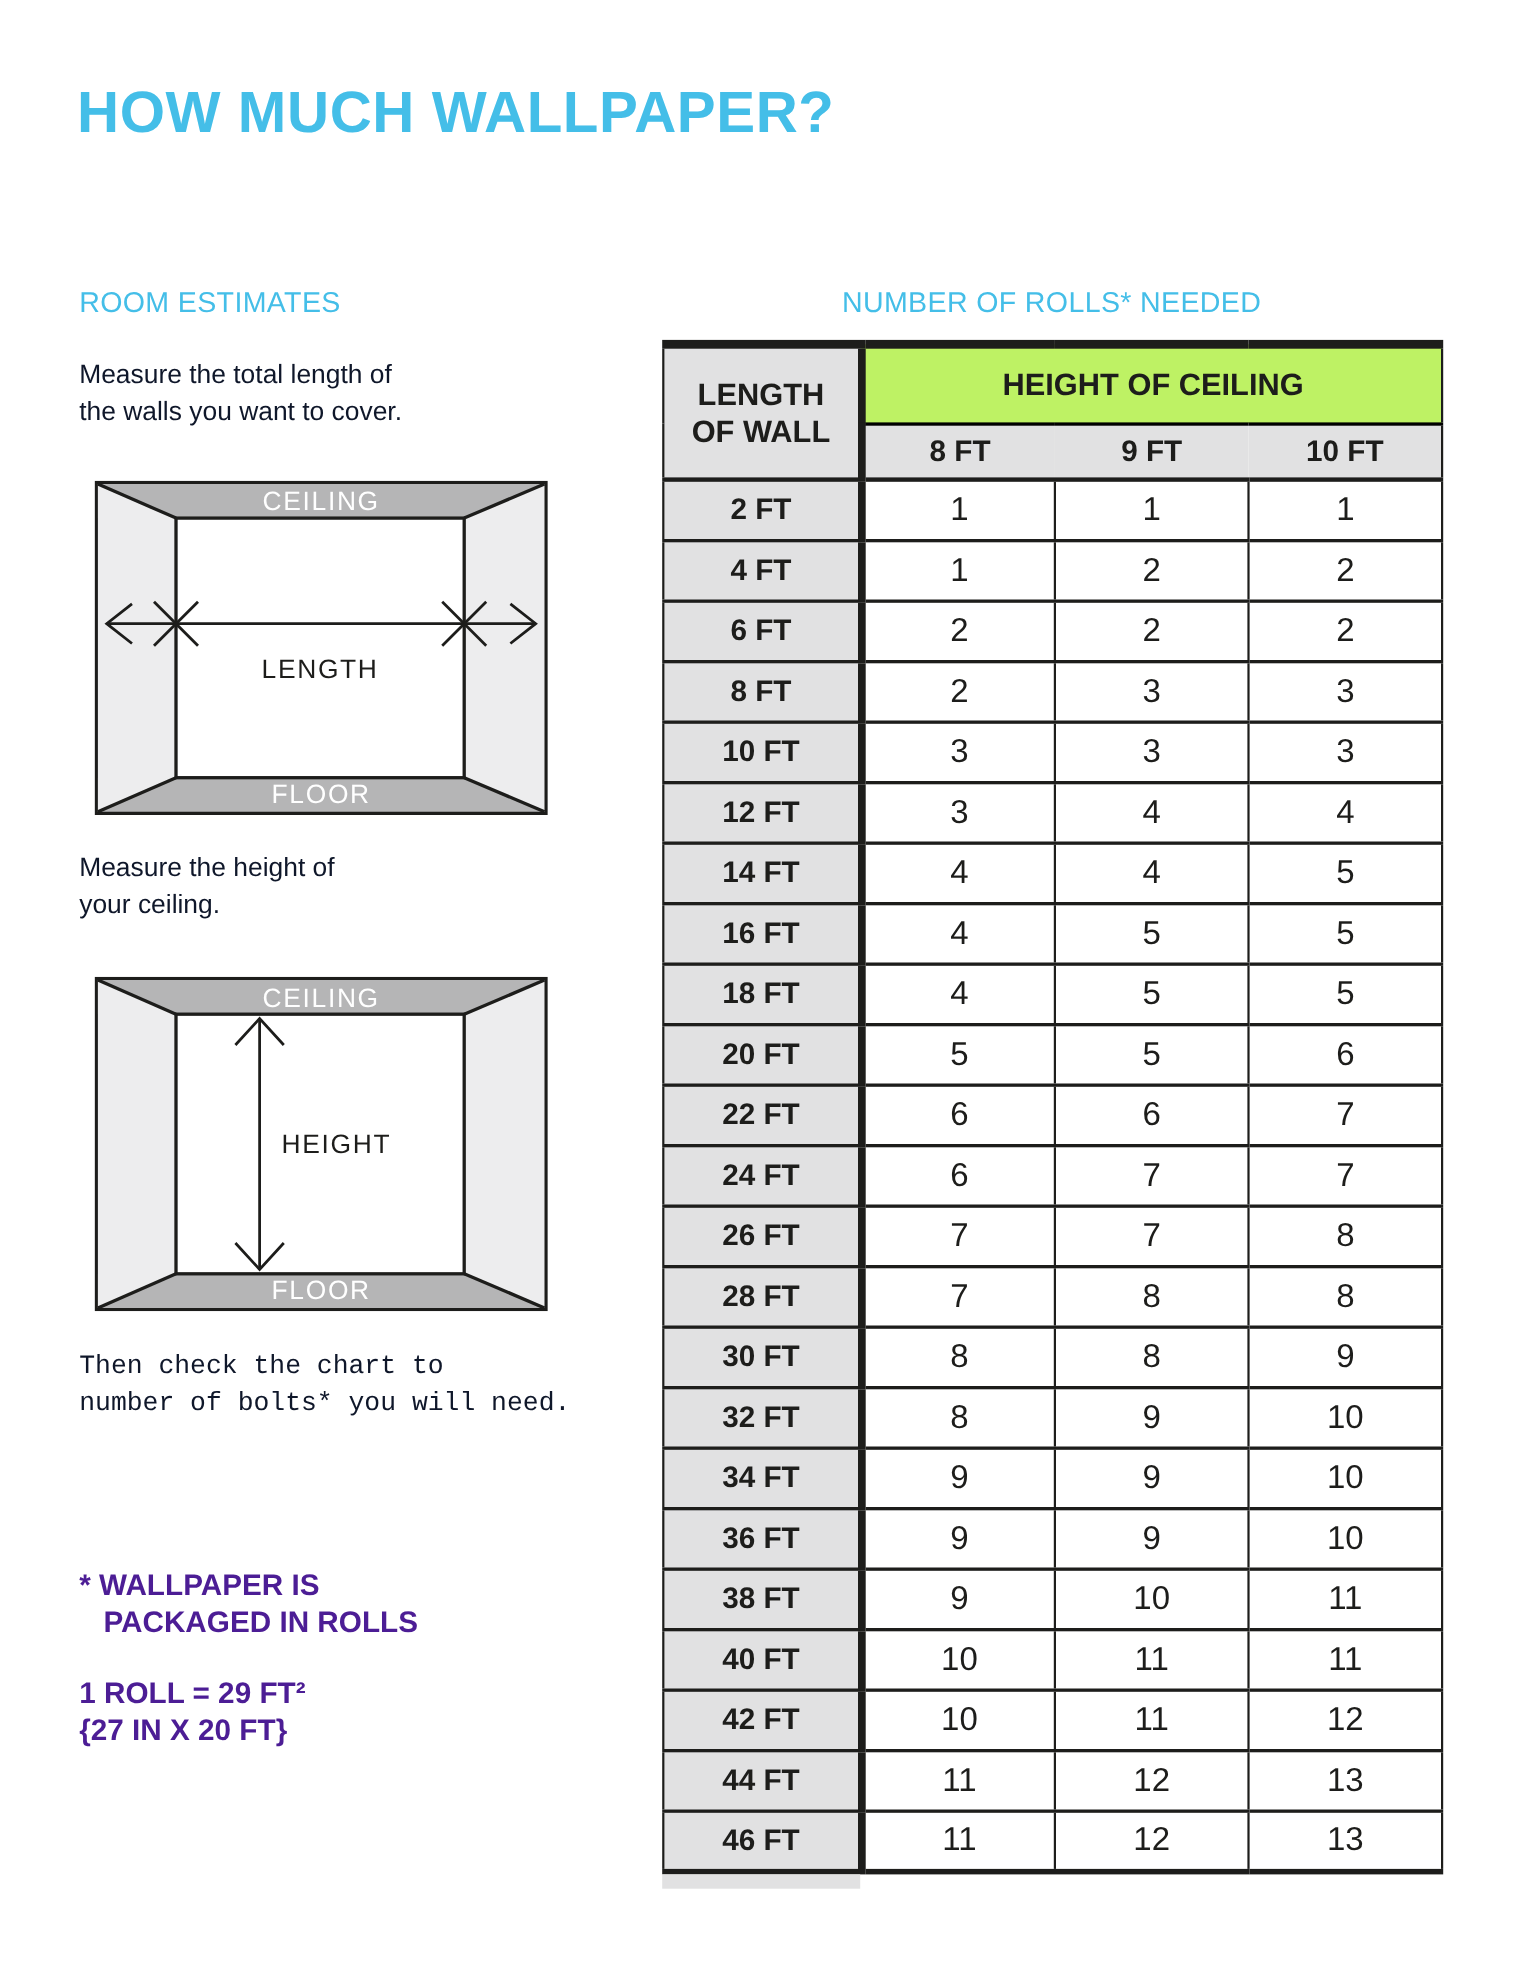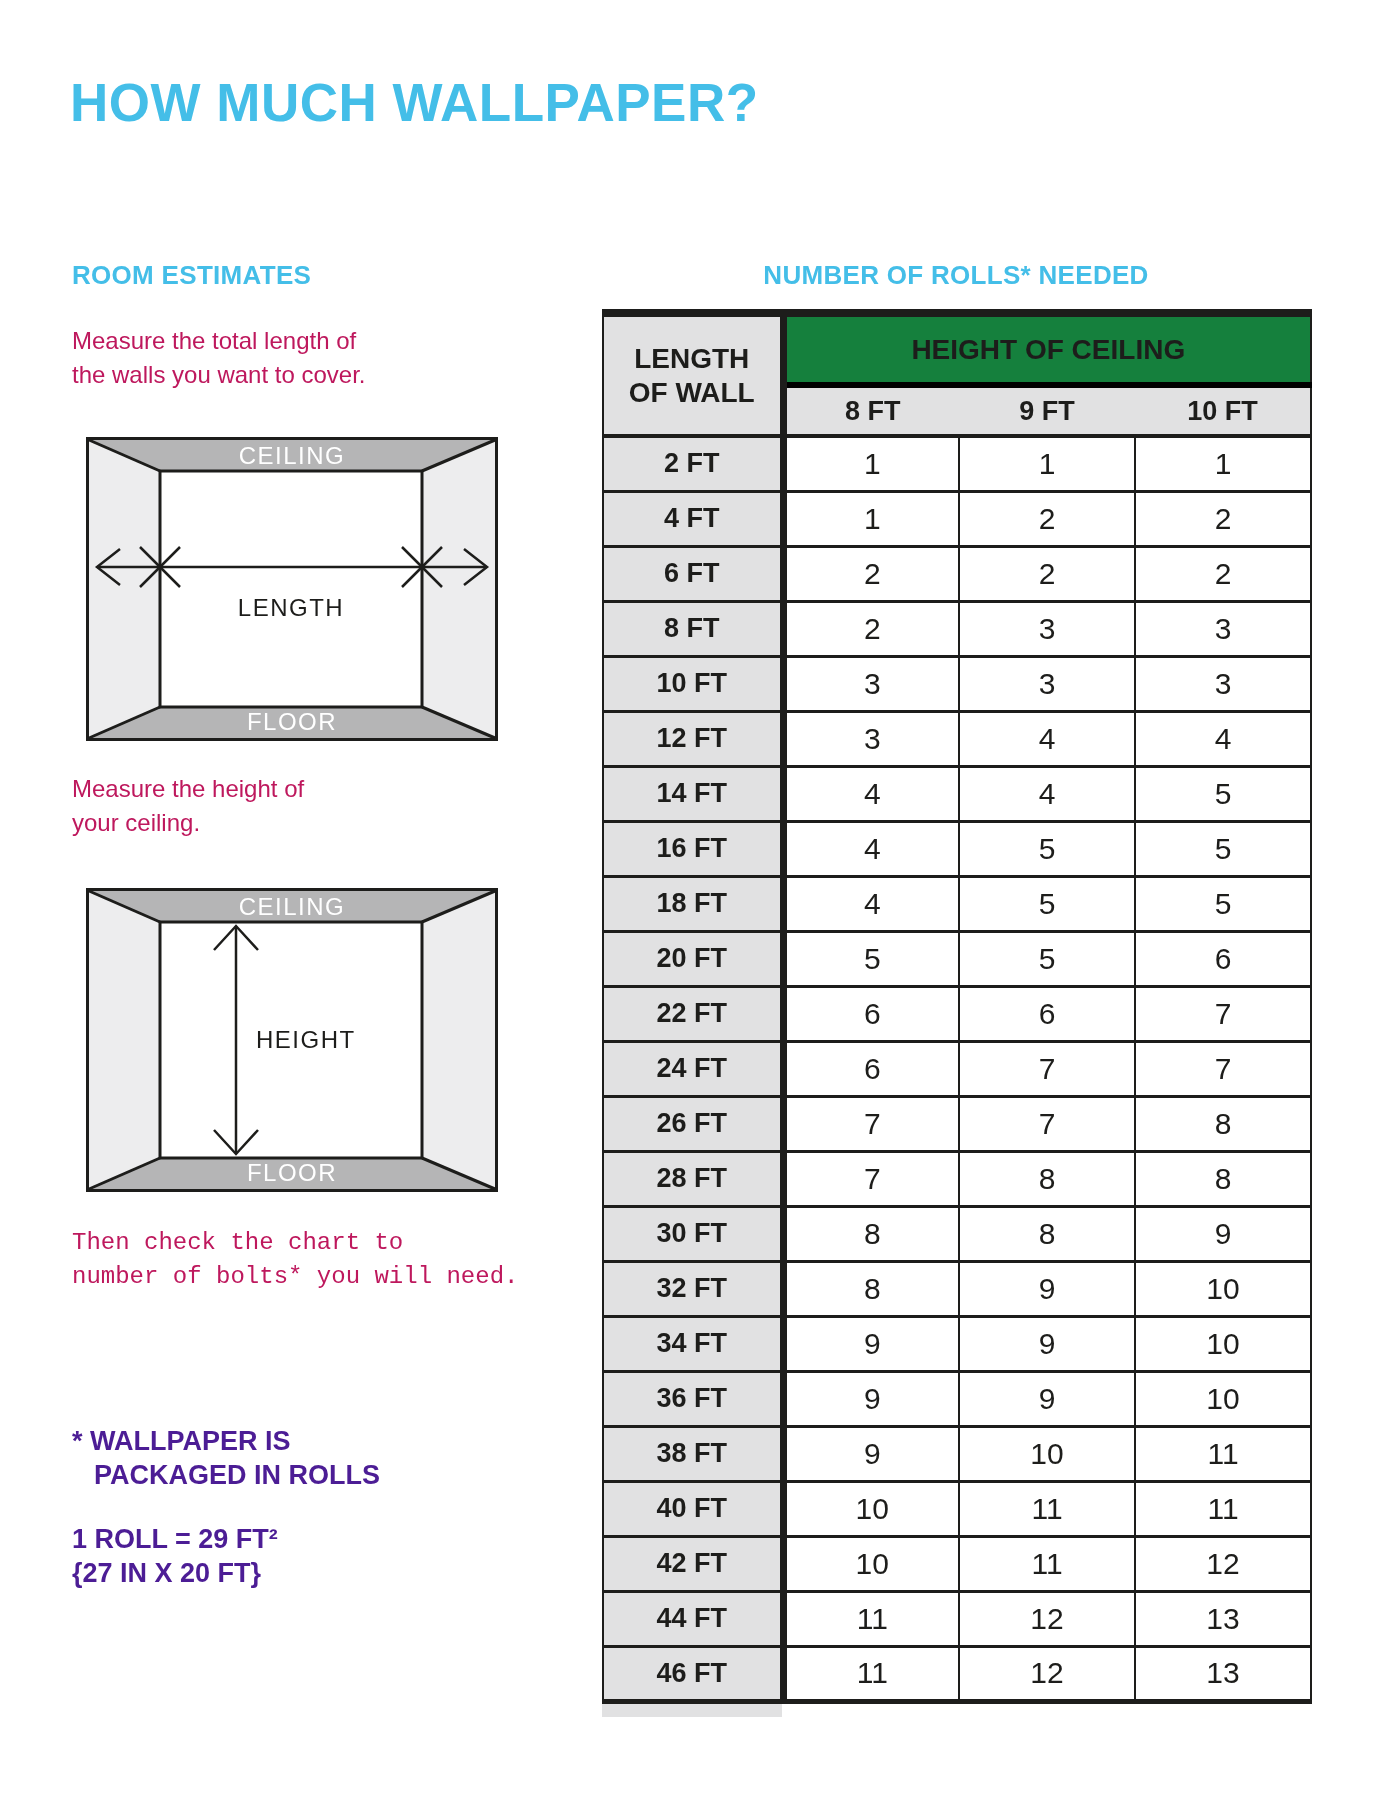--- a/index.html
+++ b/index.html
@@ -13,28 +13,28 @@
   }
   .abs { position: absolute; }
 
   .page-title {
     left: 70px; top: 72px;
     font-size: 53px; font-weight: bold;
     color: #44BEE8; letter-spacing: 0.5px;
     white-space: nowrap;
   }
   .section-heading {
-    font-size: 26px; font-weight: bold;
+    font-size: 26px; font-weight: normal;
     color: #44BEE8; letter-spacing: 0.3px;
     white-space: nowrap;
   }
   #room-estimates-heading { left: 72px; top: 260px; }
   #rolls-heading { left: 602px; top: 260px; width: 708px; text-align: center; }
 
-  .para { font-size: 24px; line-height: 34px; color: #be185d; }
+  .para { font-size: 24px; line-height: 34px; color: #0f172a; }
   #para-step1 { left: 72px; top: 324px; }
   #para-step2 { left: 72px; top: 772px; }
   #para-step3 { left: 72px; top: 1226px; font-family: Liberation Mono, monospace; }
 
   .footnote { font-size: 27px; font-weight: bold; line-height: 34px; color: #4c1d95; }
   #footnote { left: 72px; top: 1424px; }
   #footnote .indent { padding-left: 22px; }
   #roll-info { left: 72px; top: 1522px; }
 
   .diagram { width: 476px; height: 304px; }
@@ -60,24 +60,24 @@
   th.len-header {
     background: #E1E1E2;
     border-top: 8px solid #1D1D1B;
     border-left: 2px solid #1D1D1B;
     border-right: 7px solid #1D1D1B;
     border-bottom: 4px solid #1D1D1B;
     font-size: 28px; font-weight: bold;
     white-space: pre-line; line-height: 34px;
   }
   th.group-header {
-    background: #15803d;
+    background: #bef264;
     border-top: 8px solid #1D1D1B;
     border-right: 2px solid #1D1D1B;
-    border-bottom: 6px solid #000000;
+    border-bottom: 3px solid #000000;
     font-size: 28px; font-weight: bold;
   }
   tr.header-row-2 th {
     background: #E1E1E2;
     border-left: none; border-right: none;
     border-bottom: 4px solid #1D1D1B;
     font-size: 27px; font-weight: bold;
   }
   tr.header-row-2 th:last-child { border-right: 2px solid #1D1D1B; }
   tbody tr { height: 55px; }

